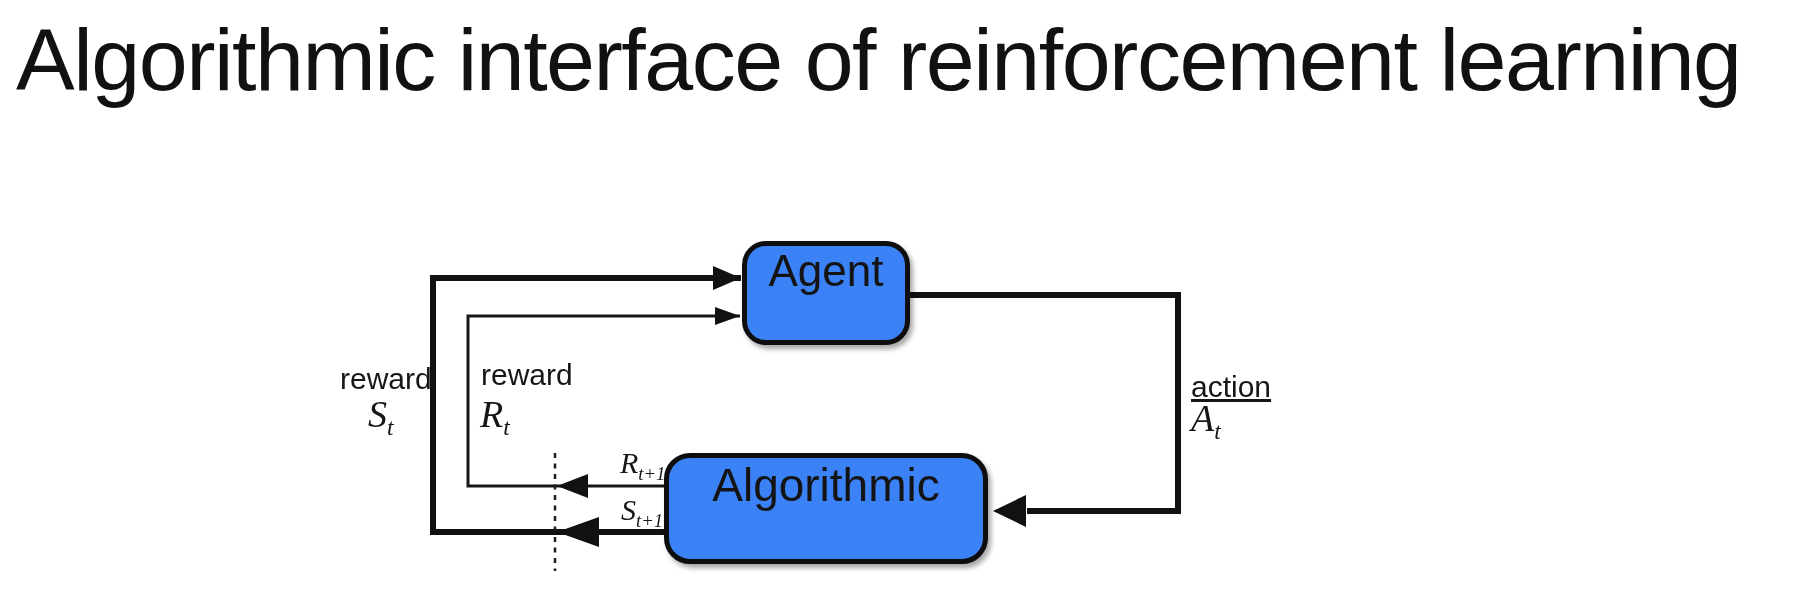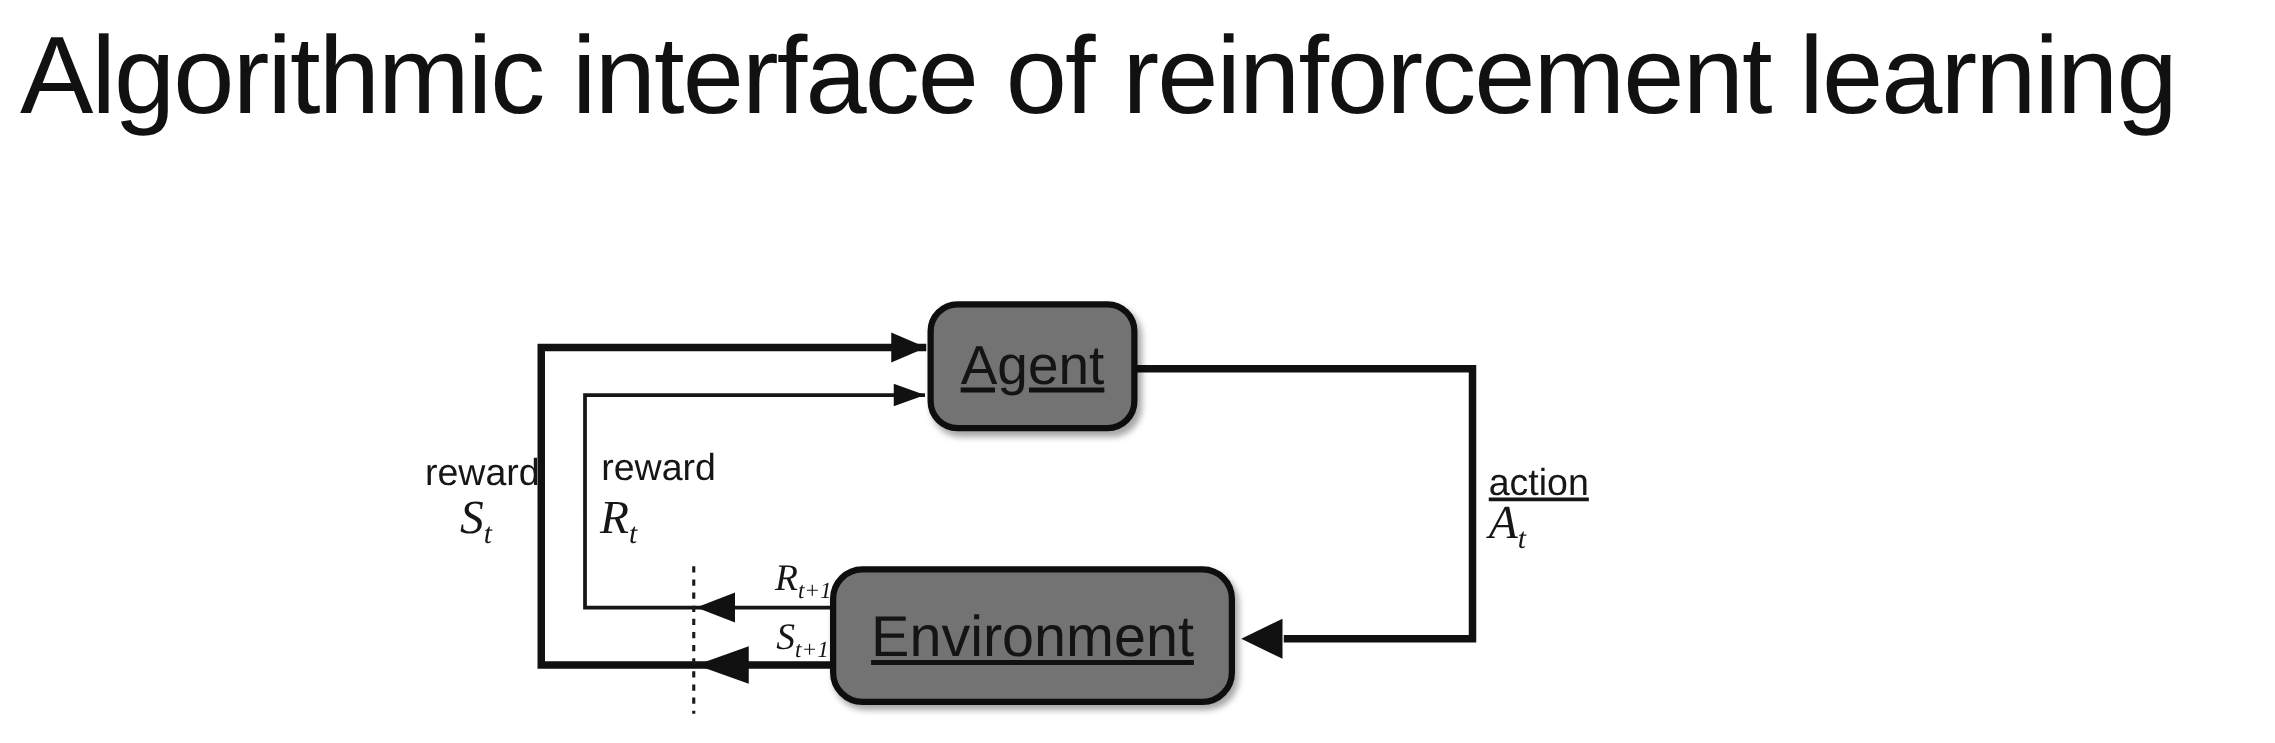--- a/index.html
+++ b/index.html
@@ -52,27 +52,26 @@
     stroke-dasharray: 5 5.5;
     fill: none;
   }
   .arrowhead {
     fill: #111111;
     stroke: none;
   }
   .box {
     position: absolute;
     box-sizing: border-box;
-    background: #737373;
+    background: #3b82f6;
     border: 5px solid #0e0e0e;
     display: flex;
-    align-items: center;
+    align-items: flex-start;
     justify-content: center;
     box-shadow: 3px 4px 5px rgba(0,0,0,0.35);
-    text-decoration: underline;
   }
   .agent-box {
     left: 742px;
     top: 241px;
     width: 168px;
     height: 104px;
     border-radius: 24px;
   }
   .env-box {
     left: 664px;
@@ -143,21 +142,21 @@
     <polygon class="arrowhead" points="993,511 1026,495 1026,527"></polygon>
     <polygon class="arrowhead" points="557,486 588,474 588,498"></polygon>
     <polygon class="arrowhead" points="557,532 599,517 599,547"></polygon>
   </svg>
 
   <div class="box agent-box">
     <span class="box-label">Agent</span>
   </div>
 
   <div class="box env-box">
-    <span class="box-label">Environment</span>
+    <span class="box-label">Algorithmic</span>
   </div>
 
   <div class="word-label state-word">reward</div>
   <div class="math-label math-big state-symbol"><span>S</span><sub>t</sub></div>
 
   <div class="word-label reward-word">reward</div>
   <div class="math-label math-big reward-symbol"><span>R</span><sub>t</sub></div>
 
   <div class="word-label action-word">action</div>
   <div class="math-label math-big action-symbol"><span>A</span><sub>t</sub></div>

